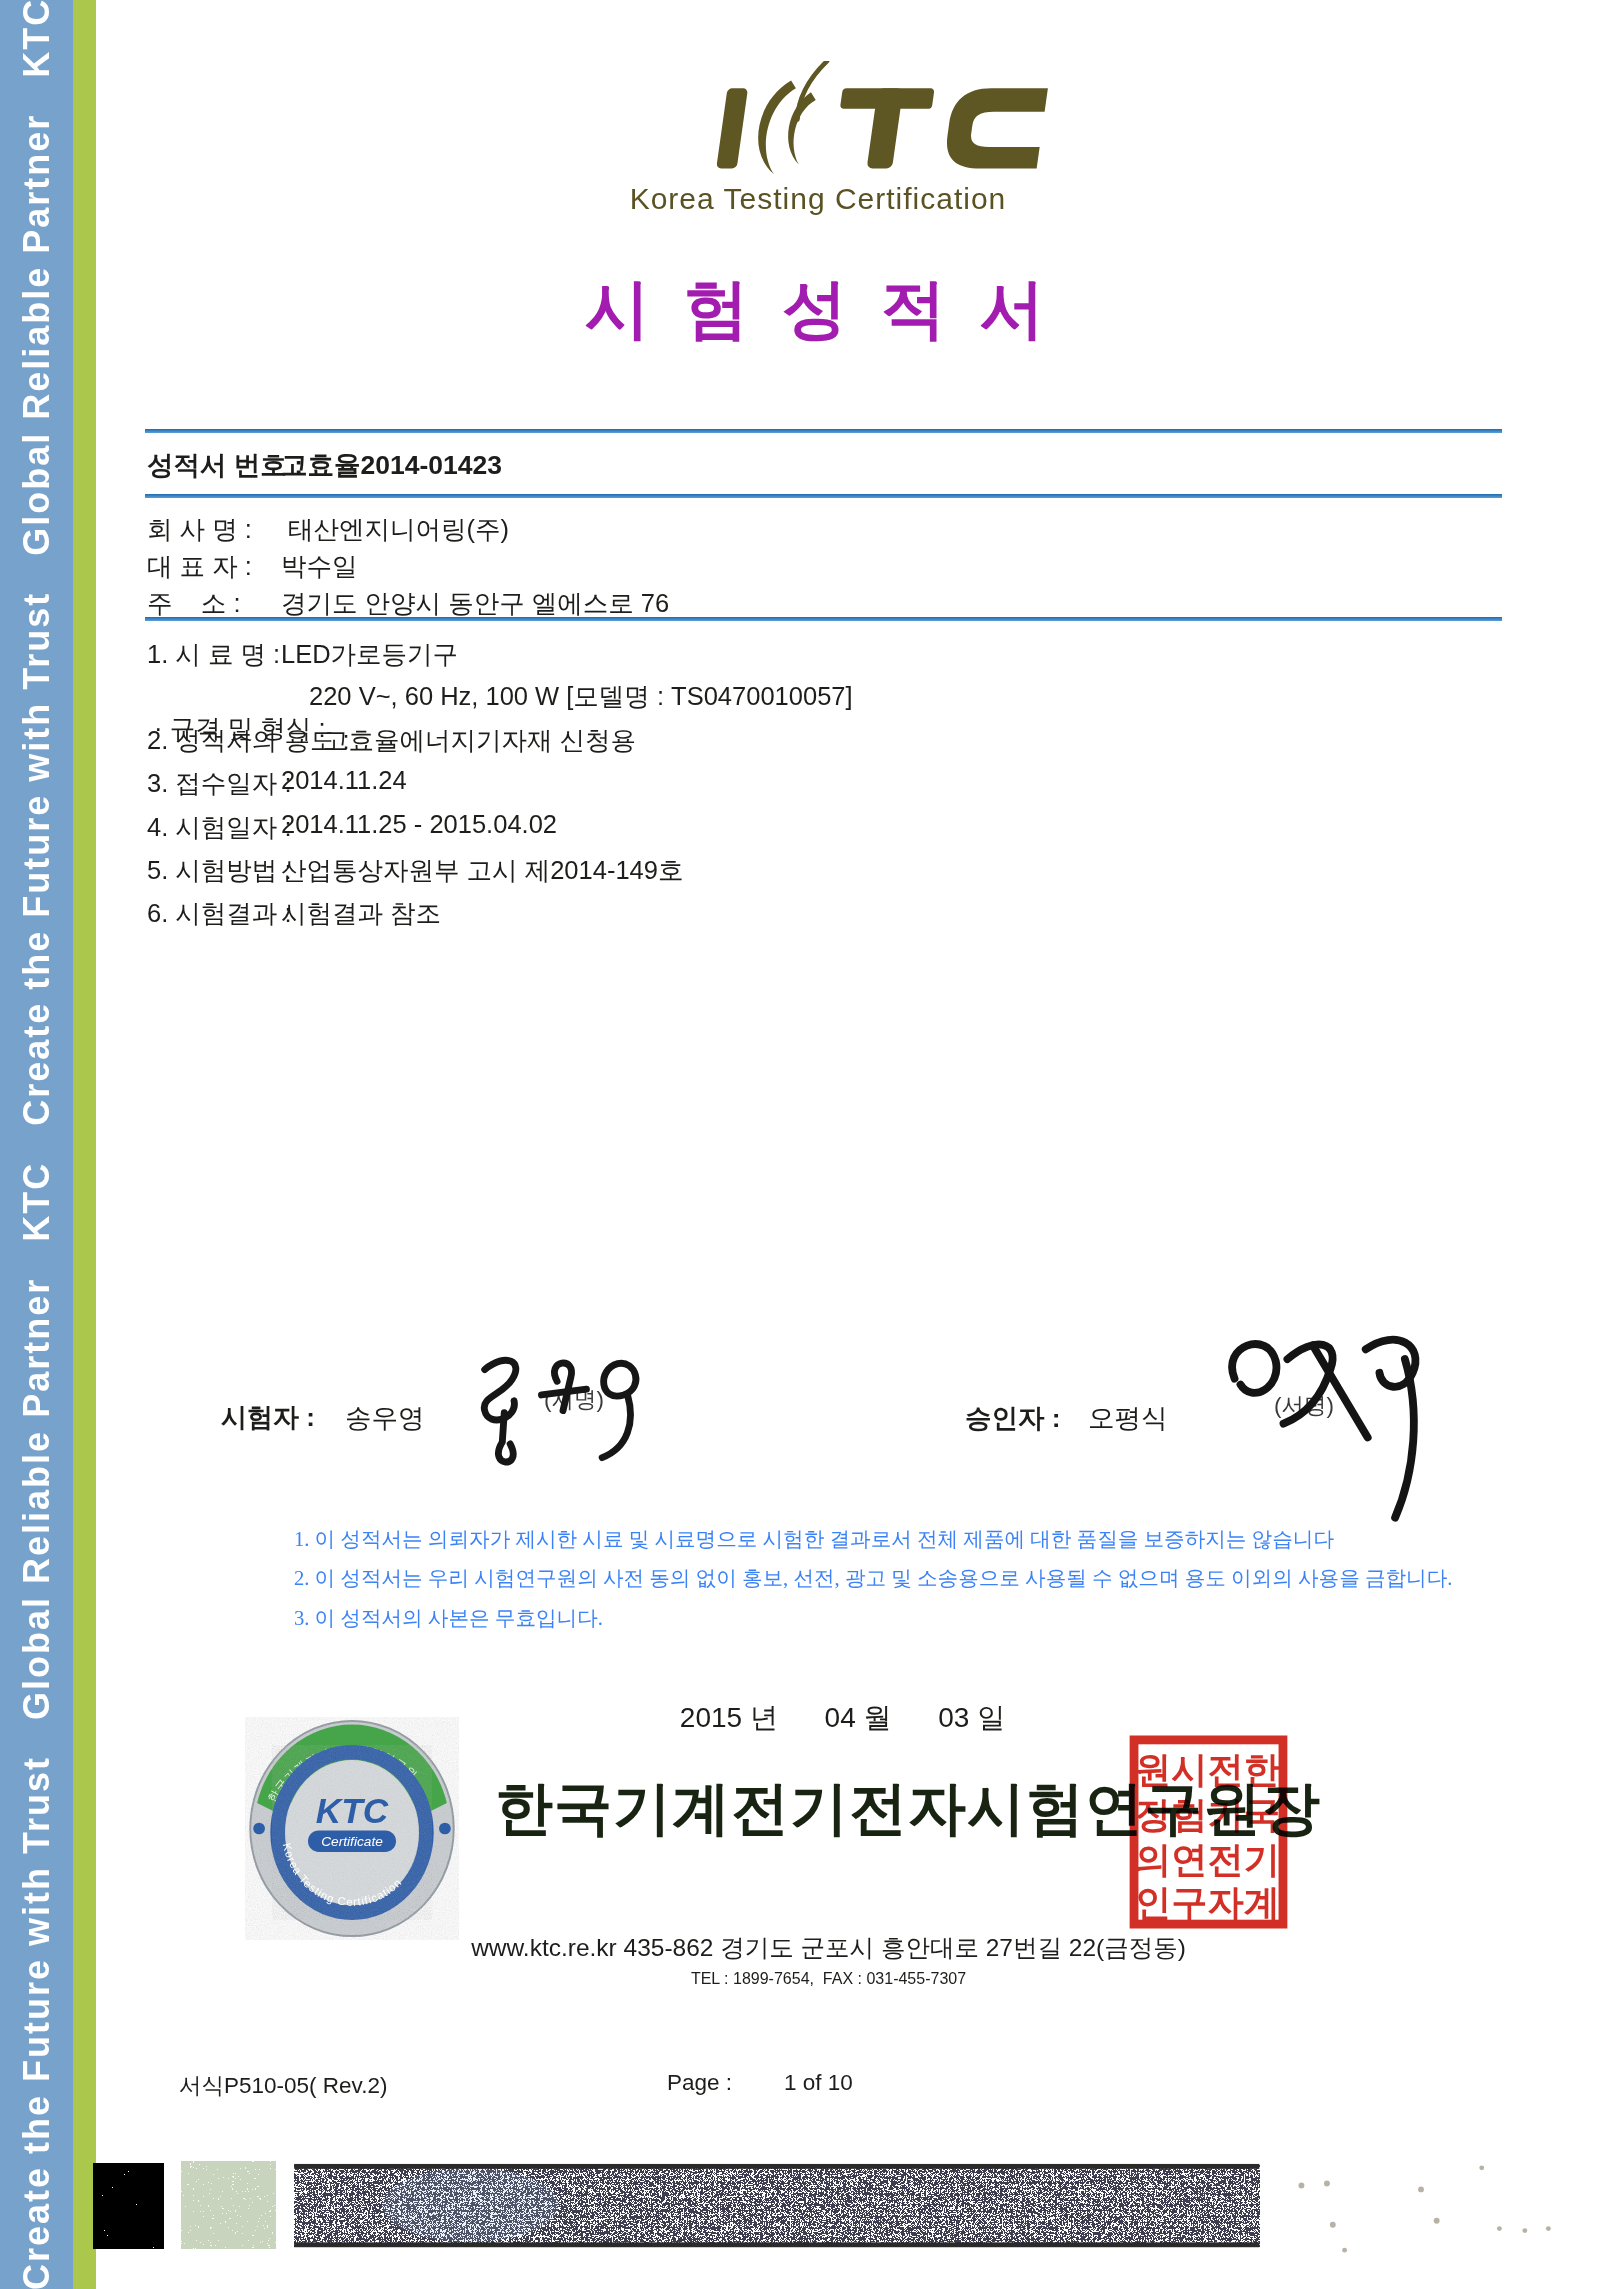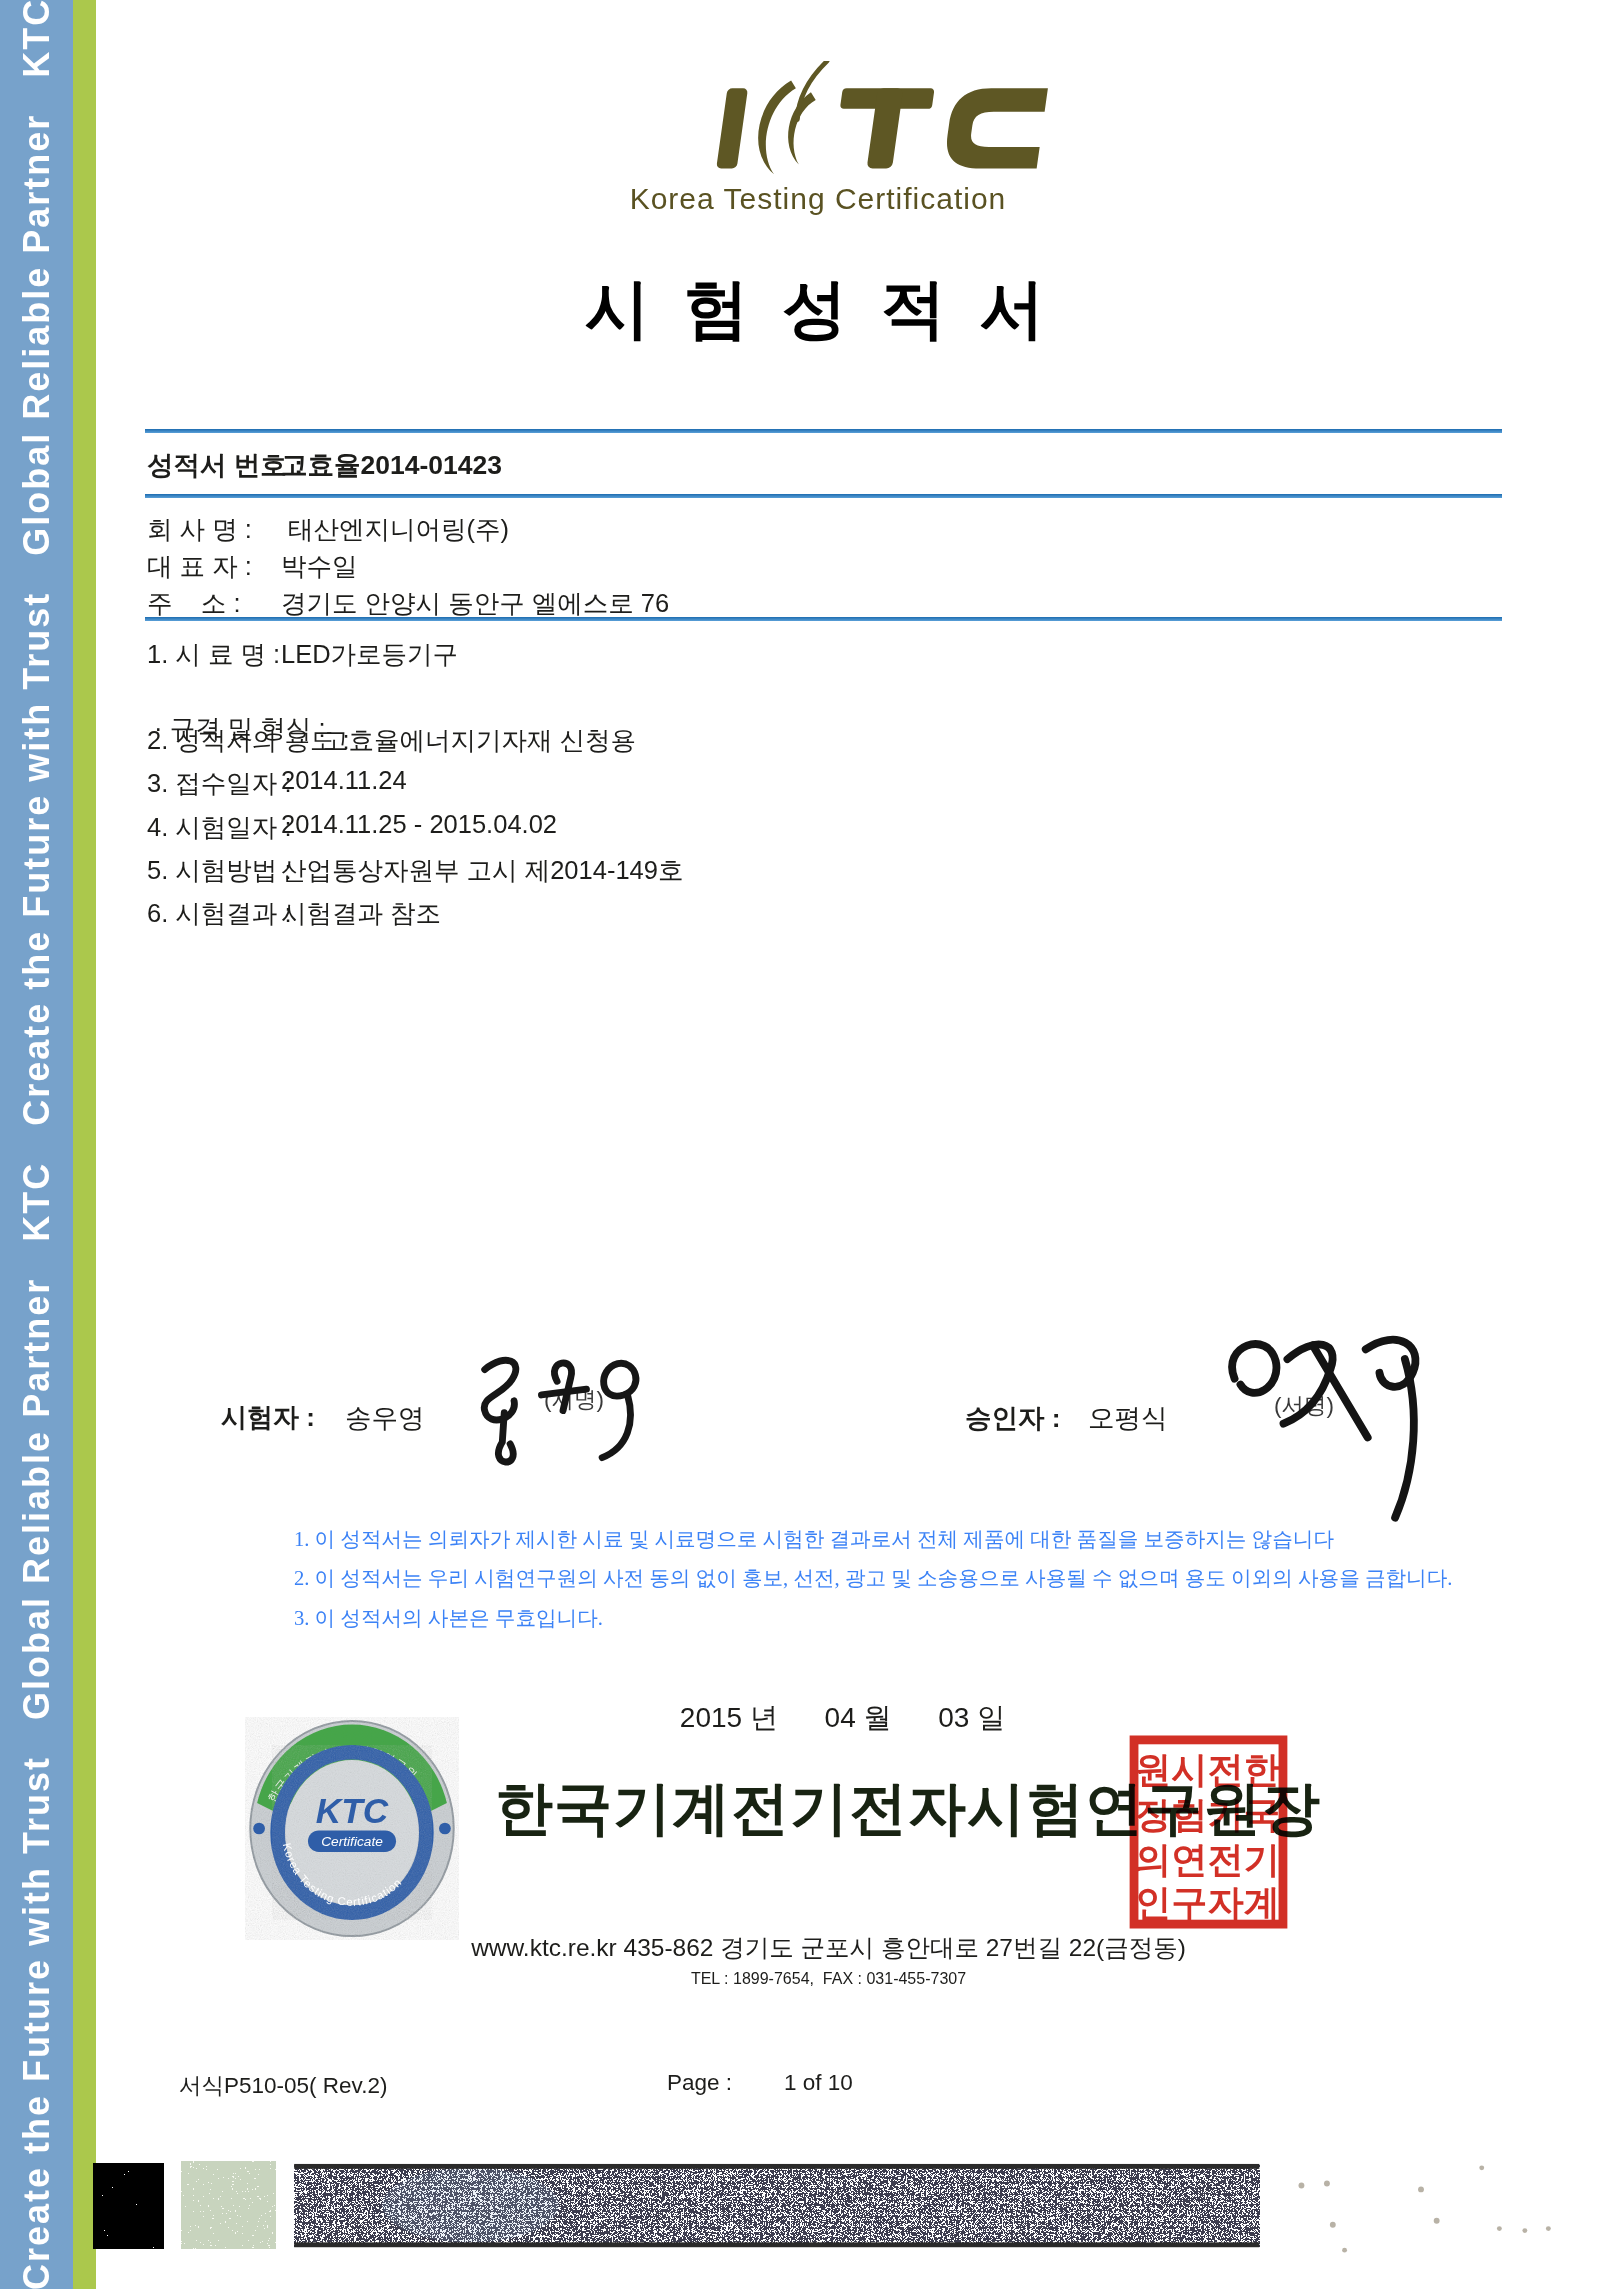--- a/index.html
+++ b/index.html
@@ -43,39 +43,40 @@
       <path d="M 102,20 C 70,40 66,92 98,116 C 78,92 80,46 108,28 Z"></path>
       <path d="M 124,32 C 102,48 100,86 122,106 C 108,86 110,52 130,40 Z"></path>
       <path d="M 136,0 C 118,20 112,40 114,60" fill="none" stroke="#5e5724" stroke-width="5" stroke-linecap="round"></path>
       <rect x="156" y="28" width="94" height="21" rx="4"></rect>
       <rect x="192" y="28" width="26" height="82" rx="6"></rect>
       <path d="M 366,28 L 308,28 C 282,28 270,41 270,64 L 270,76 C 270,99 282,110 308,110 L 366,110 L 366,88 L 314,88 C 300,88 294,84 294,74 L 294,66 C 294,56 300,52 314,52 L 366,52 Z"></path>
     </g>
   </svg>
   <div class="abs center" style="left:470px;top:182px;width:696px;font-size:30px;color:#5a5222;letter-spacing:1px;">Korea Testing Certification</div>
 
-  <div class="abs center bold" style="left:353px;top:265px;width:931px;font-size:65px;letter-spacing:7.8px;color:#000000;">시 험 성 적 서</div>
+  <div class="abs center bold" style="left:353px;top:265px;width:931px;font-size:65px;letter-spacing:7.8px;color:#a21caf;">시 험 성 적 서</div>
 
   <div class="blue-rule" style="top:429px;"></div>
   <div class="blue-rule" style="top:494px;"></div>
   <div class="blue-rule" style="top:617px;"></div>
 
   <span class="lbl bold pre" style="left:147px;top:447px;font-size:26.5px;">성적서 번호 :</span>
   <span class="val bold" style="left:281px;top:447px;font-size:26.5px;">고효율2014-01423</span>
 
   <span class="lbl pre" style="left:147px;top:512px;">회 사 명 :</span>
   <span class="val" style="left:288px;top:512px;">태산엔지니어링(주)</span>
   <span class="lbl pre" style="left:147px;top:549px;">대 표 자 :</span>
   <span class="val" style="left:281px;top:549px;">박수일</span>
   <span class="lbl pre" style="left:147px;top:586px;">주    소 :</span>
   <span class="val" style="left:281px;top:586px;">경기도 안양시 동안구 엘에스로 76</span>
 
   <span class="lbl pre" style="left:147px;top:637px;">1. 시 료 명 :</span>
   <span class="val" style="left:281px;top:637px;">LED가로등기구</span>
   <span class="lbl pre" style="left:147px;top:679px;margin-top:32px;"> · 규격 및 형식 :</span>
+  <span class="val" style="left:309px;top:679px;">220 V~, 60 Hz, 100 W [모델명 : TS0470010057]</span>
   <span class="lbl pre" style="left:147px;top:723px;">2. 성적서의 용도 :</span>
   <span class="val" style="left:323px;top:723px;">고효율에너지기자재 신청용</span>
   <span class="lbl pre" style="left:147px;top:766px;">3. 접수일자 :</span>
   <span class="val" style="left:281px;top:766px;">2014.11.24</span>
   <span class="lbl pre" style="left:147px;top:810px;">4. 시험일자 :</span>
   <span class="val" style="left:281px;top:810px;">2014.11.25 - 2015.04.02</span>
   <span class="lbl pre" style="left:147px;top:853px;">5. 시험방법 :</span>
   <span class="val" style="left:281px;top:853px;">산업통상자원부 고시 제2014-149호</span>
   <span class="lbl pre" style="left:147px;top:896px;">6. 시험결과 :</span>
   <span class="val" style="left:281px;top:896px;">시험결과 참조</span>

